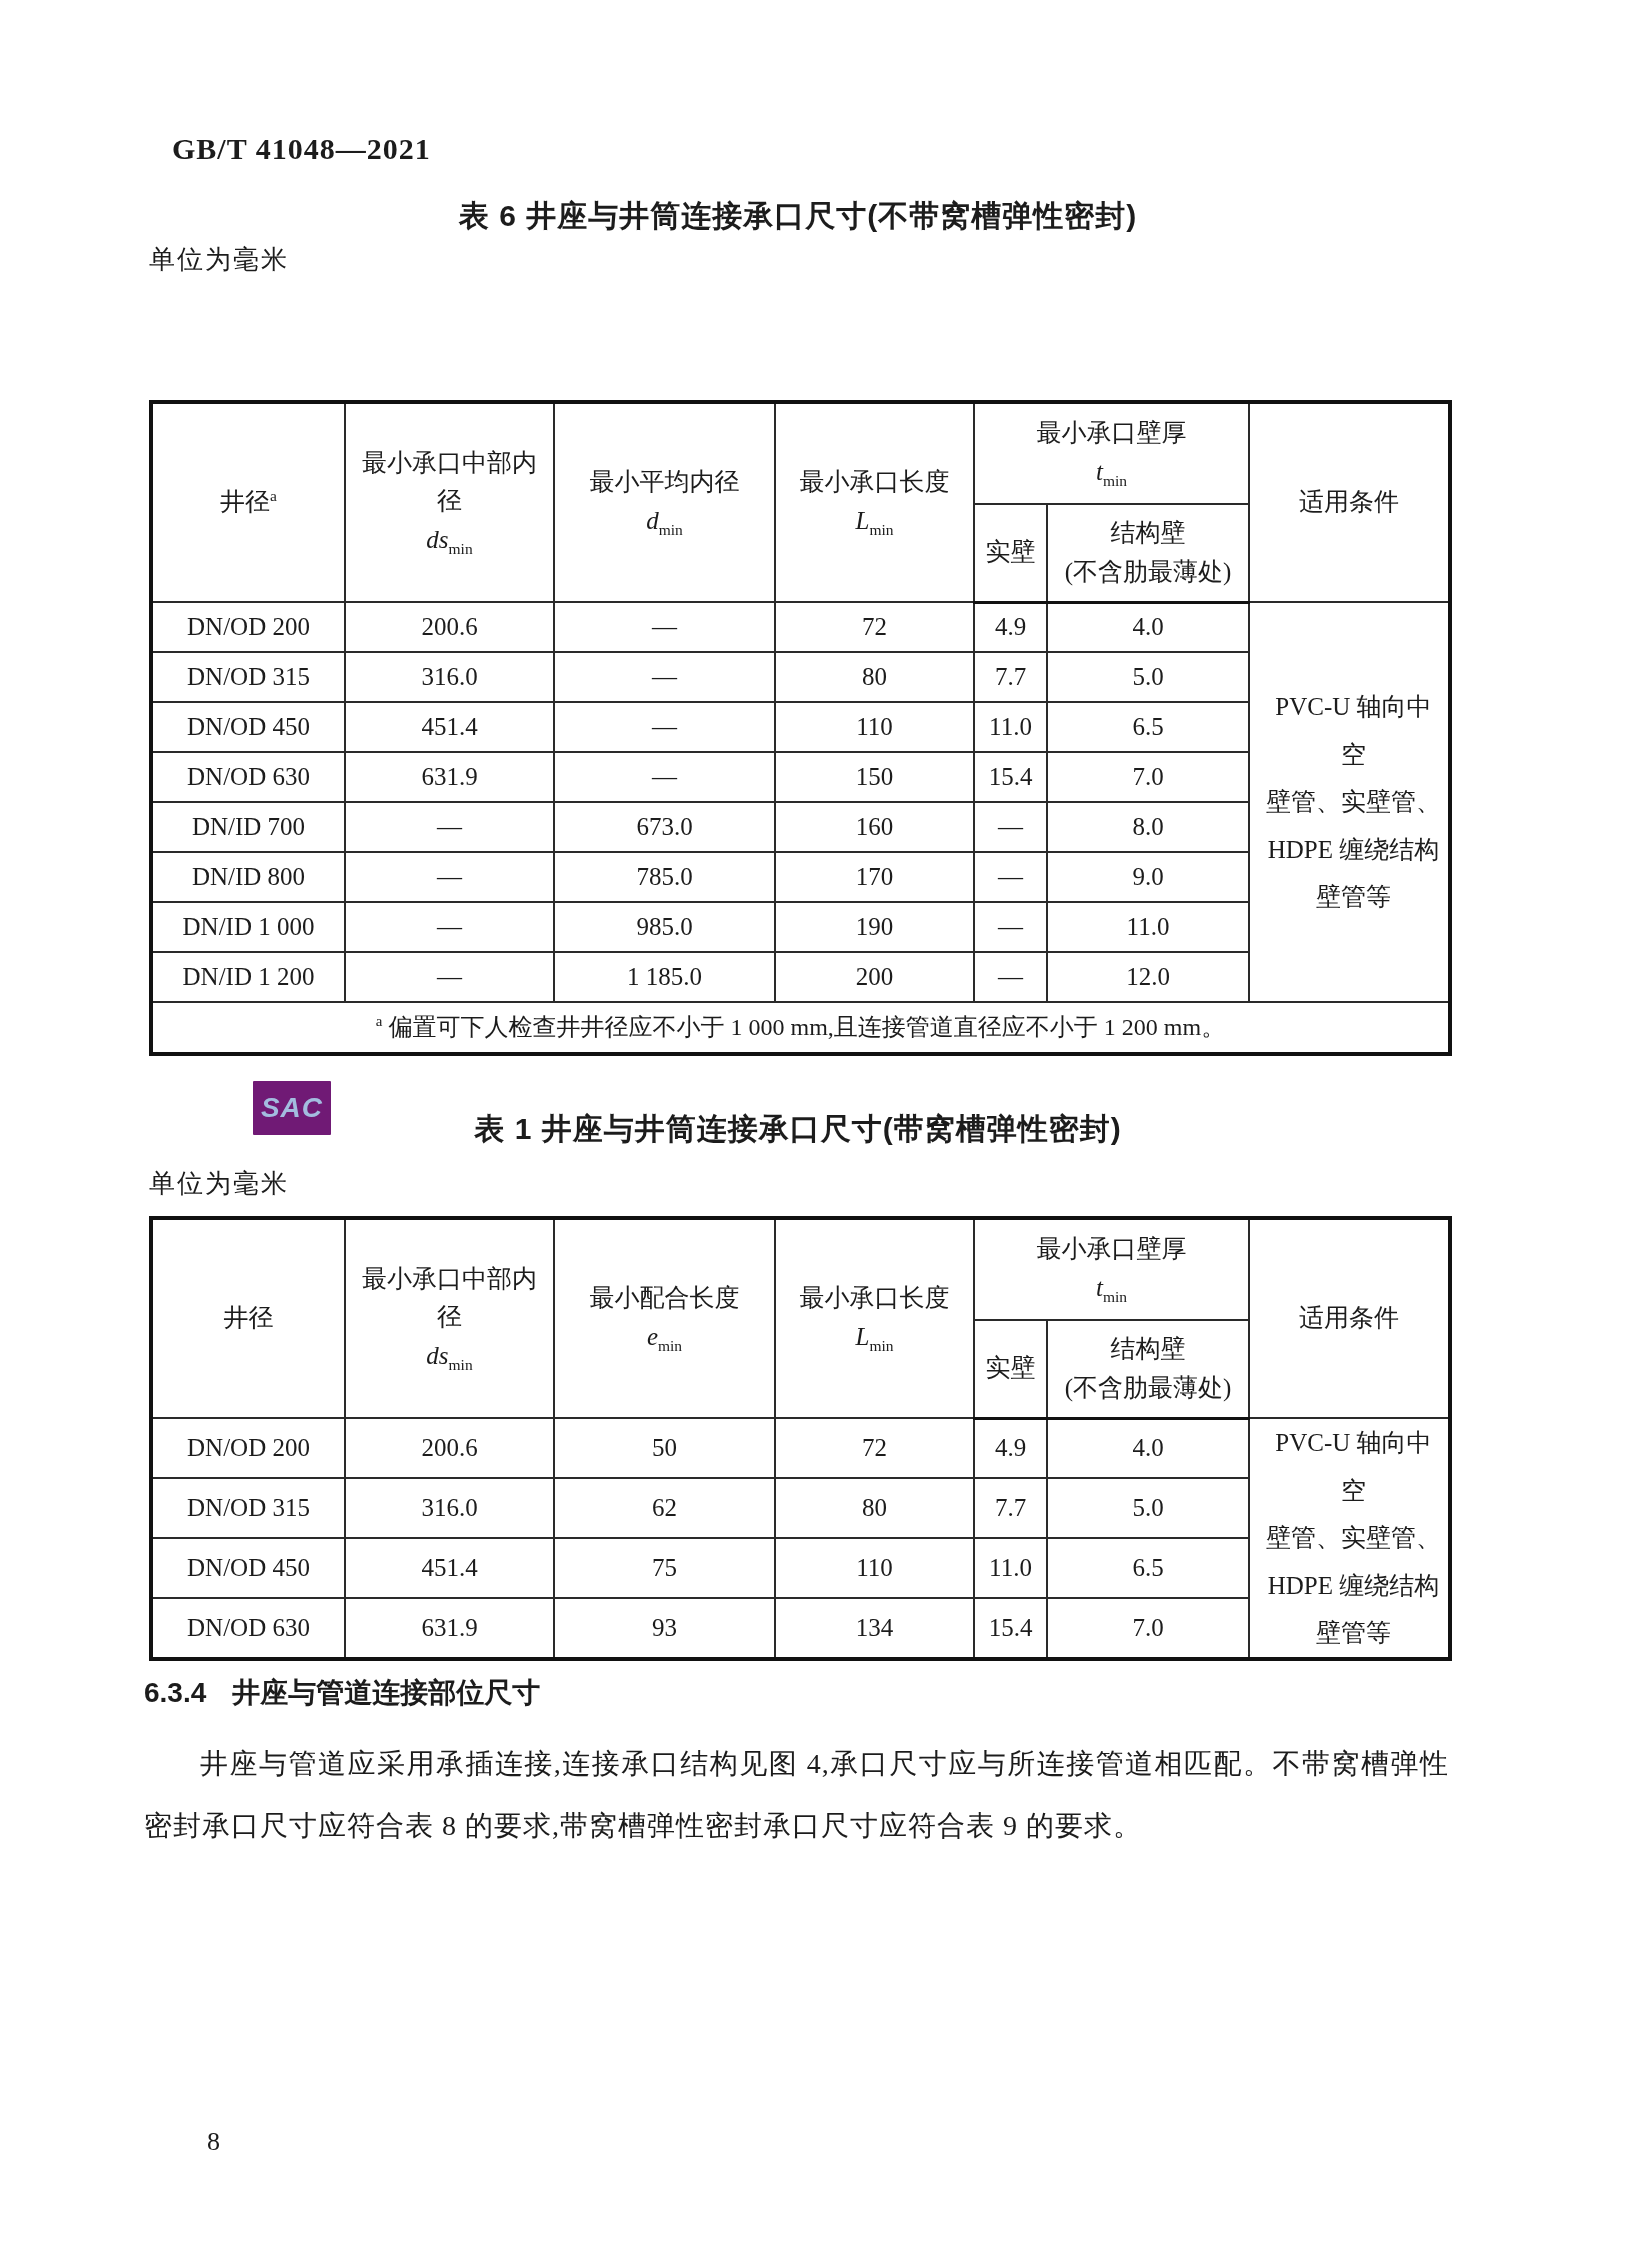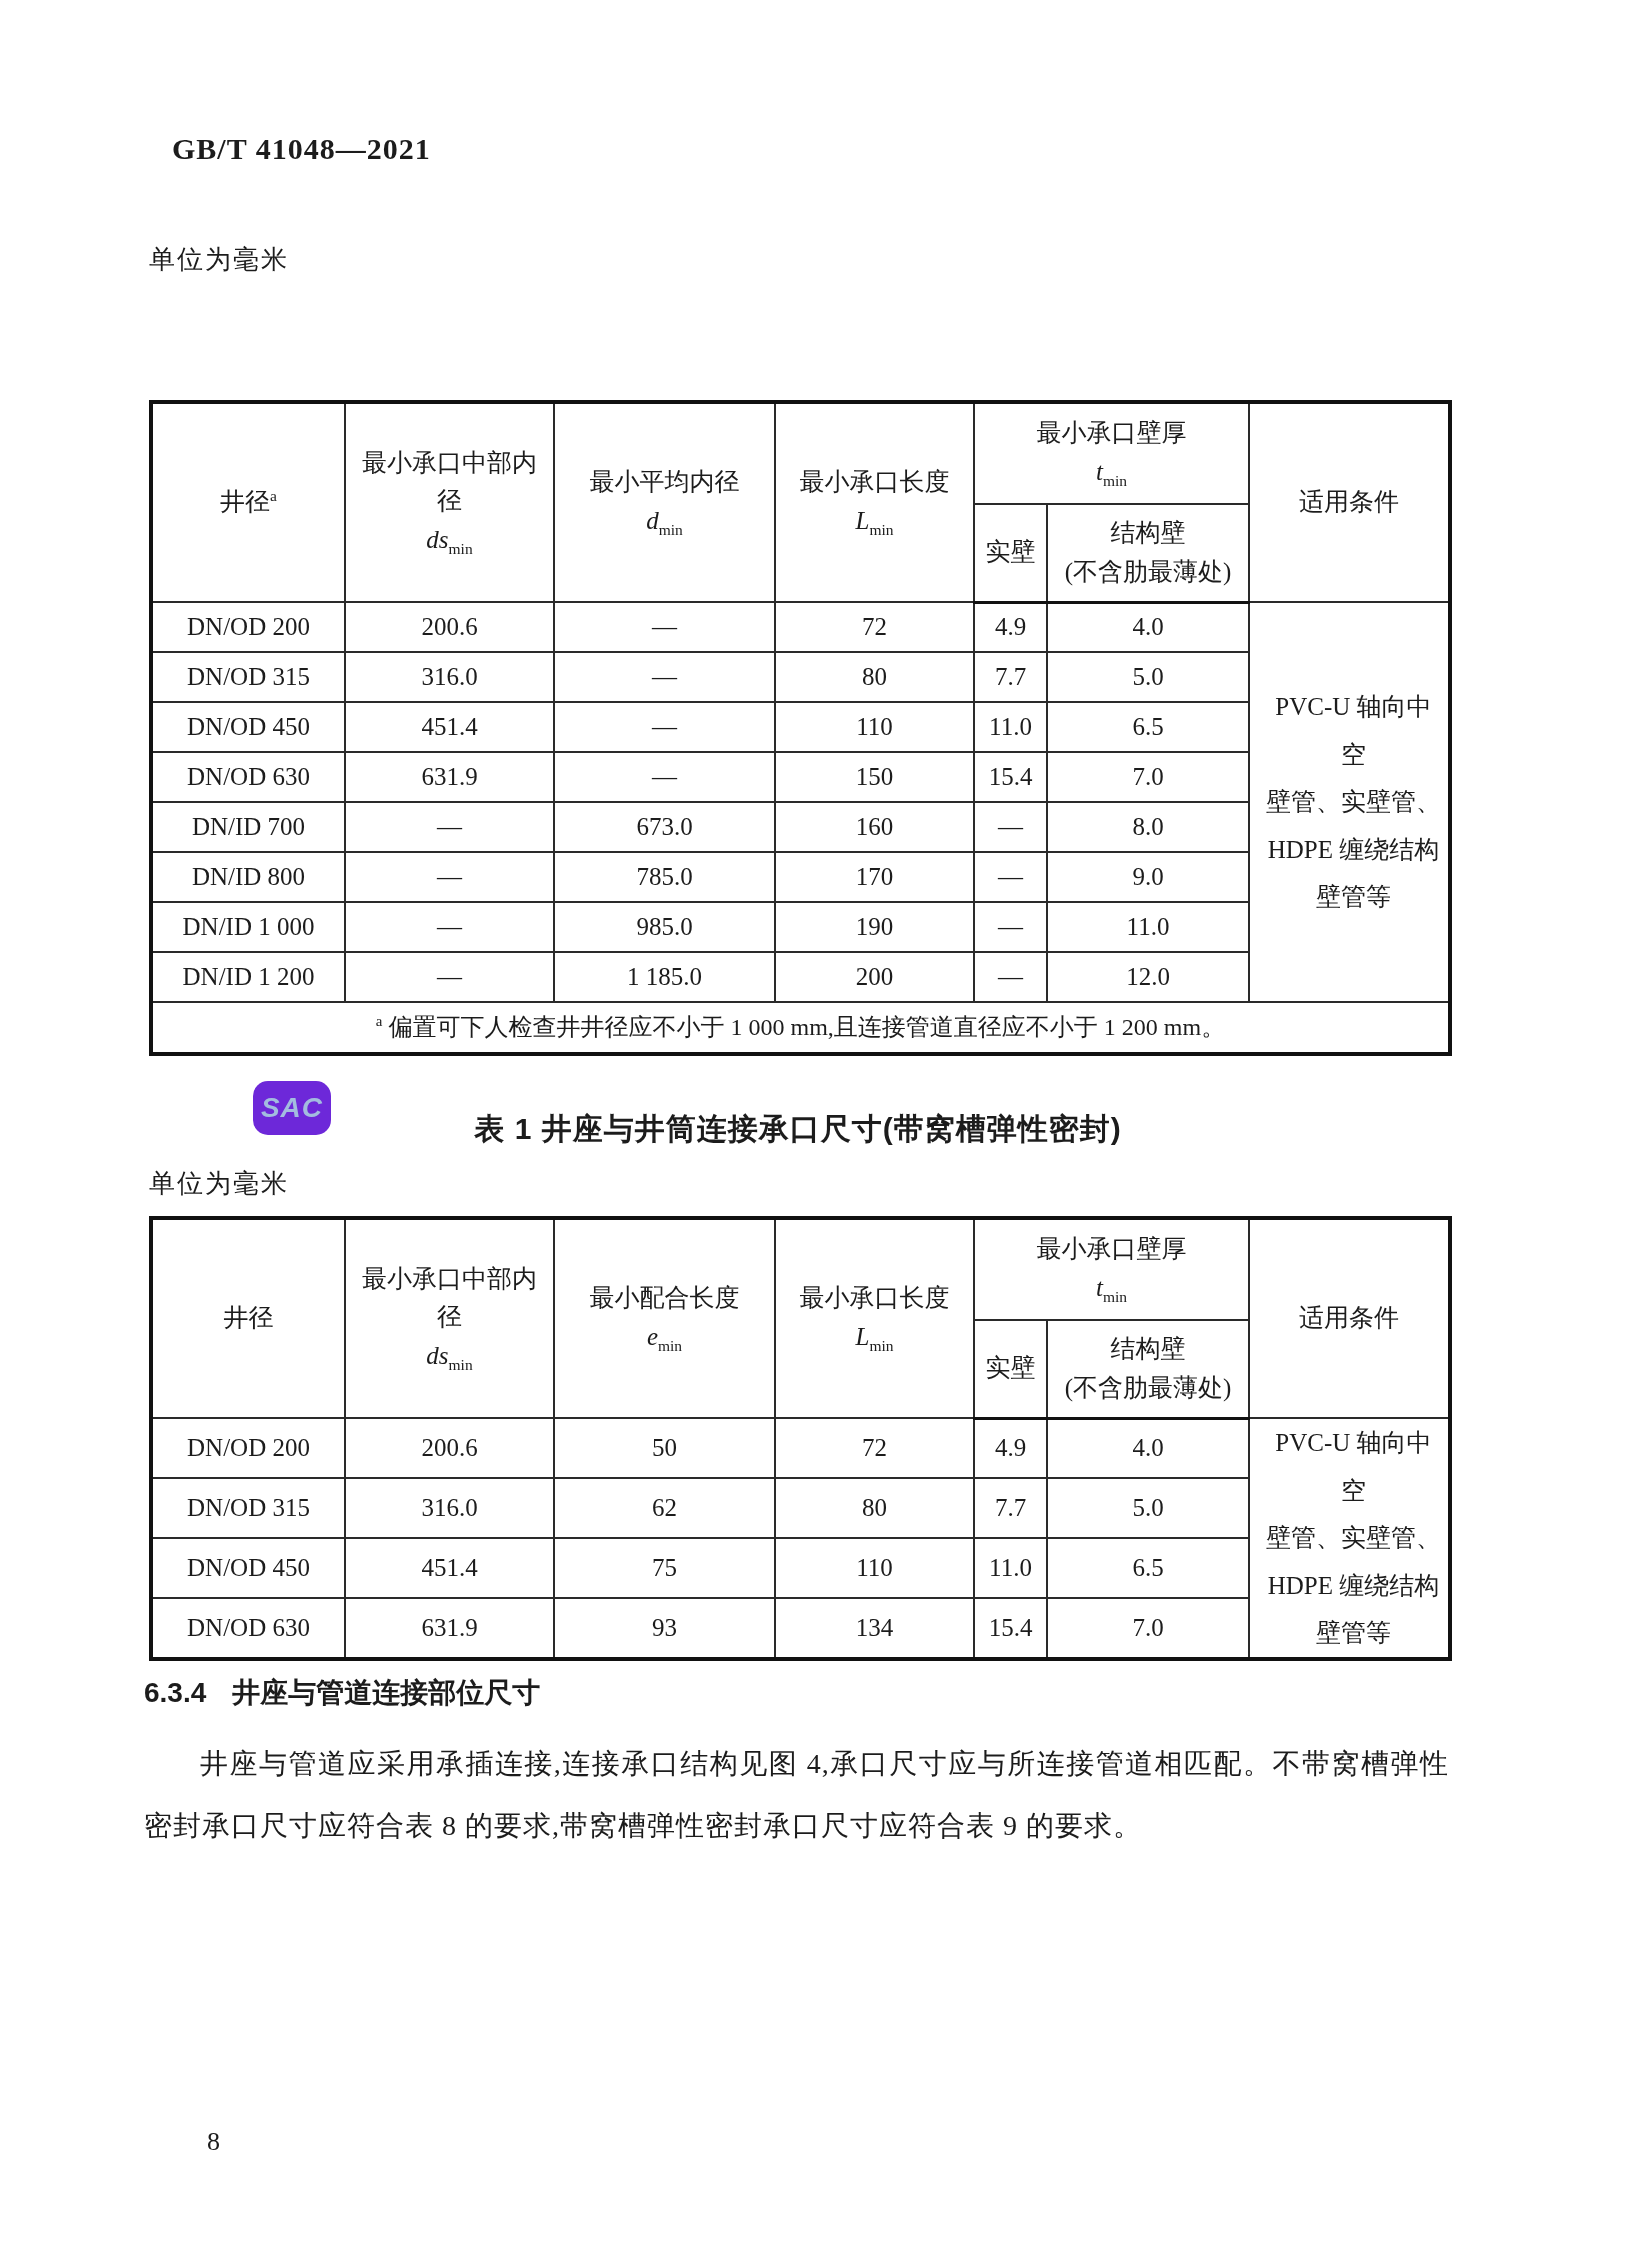--- a/index.html
+++ b/index.html
@@ -63,39 +63,40 @@
     font-size:28px;line-height:62px;
     text-align:justify;text-indent:2em;
     letter-spacing:1px;
   }
   .page-number{
     position:absolute;left:207px;top:2127px;
     font-size:26px;
   }
   .watermark{
     position:absolute;left:253px;top:1081px;
-    width:78px;height:54px;border-radius:15px;
-    background:#6d28d9;
+    width:78px;height:54px;border-radius:1px;
+    background:#701a75;
     color:#a3bcdf;
     font-family:"Liberation Sans","DejaVu Sans",sans-serif;
     font-weight:700;font-style:italic;font-size:28px;
     display:flex;align-items:center;justify-content:center;
     letter-spacing:1px;z-index:0;
   }
   .z1{z-index:1;}
 </style>
 </head>
 <body>
 
 <div class="page">
 
   <div class="watermark">SAC</div>
 
   <div class="doc-number z1">GB/T 41048—2021</div>
 
+  <div class="tbl-title z1" style="top:196px;">表 6  井座与井筒连接承口尺寸(不带窝槽弹性密封)</div>
 
   <div class="unit-label z1" style="top:242px;">单位为毫米</div>
 
   <table class="std z1" style="top:400px;">
     <colgroup>
       <col style="width:194px">
         <col style="width:209px">
         <col style="width:221px">
       <col style="width:199px">
         <col style="width:73px">

